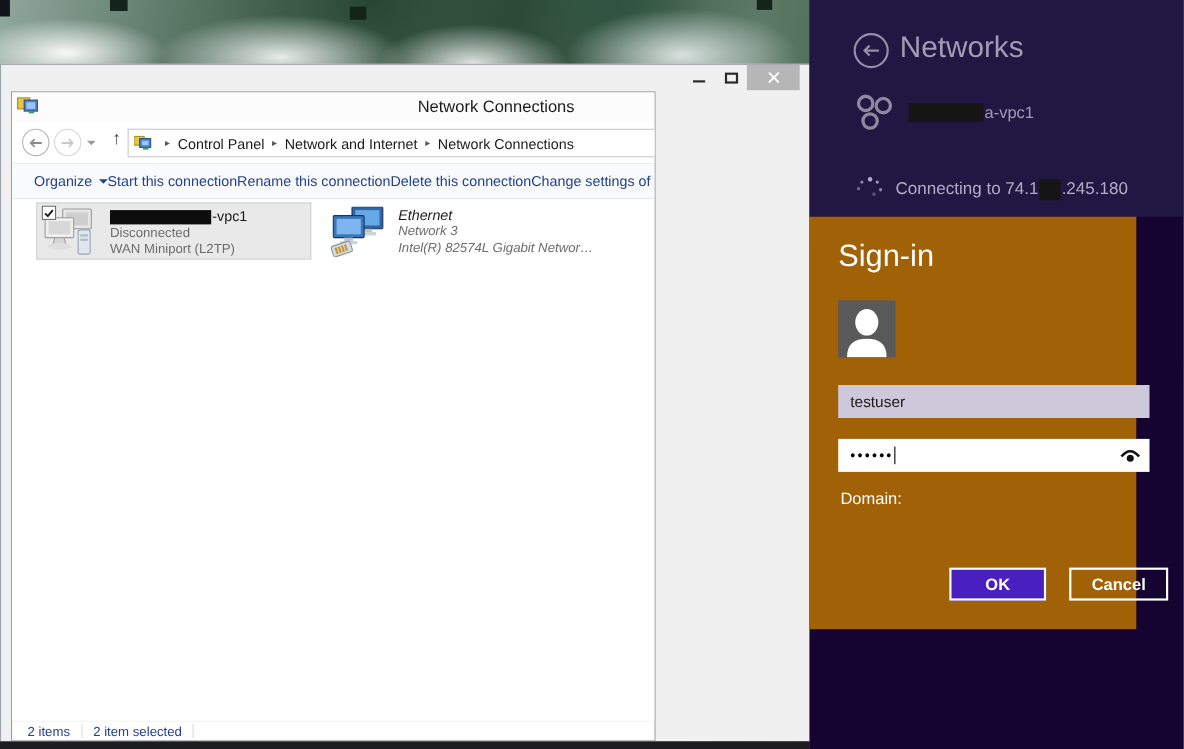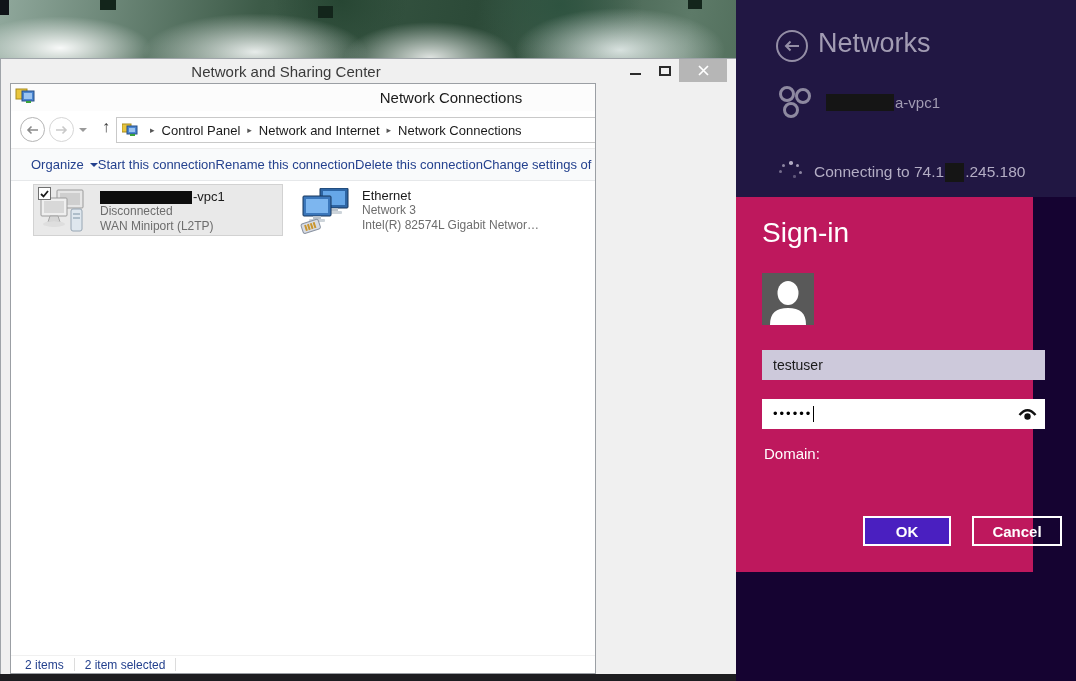--- a/index.html
+++ b/index.html
@@ -103,21 +103,21 @@
   .vpn-row { position:absolute; left:40px; top:82px; width:280px; height:40px; display:flex; align-items:center; }
   .vpn-glyph { margin-right:12px; display:flex; }
   .vpn-name { font-size:15px; color:#a29cb3; display:flex; align-items:center; }
   .redact-vpn { width:68px; height:17px; margin-right:1px; background:#151515; }
   .connecting-row { position:absolute; left:42px; top:160px; width:290px; display:flex; align-items:center; }
   .spinner { position:relative; width:24px; height:24px; margin-right:12px; flex:0 0 24px; }
   .spinner i { position:absolute; border-radius:50%; background:#b9b3c9; }
   .connecting-text { font-size:15.5px; color:#b3adc4; display:flex; align-items:center; white-space:nowrap;text-align:right; }
   .redact-ip { width:19px; height:19px; margin:0 1px; background:#151515; }
 
-  .signin { position:absolute; left:0; top:197px; width:297px; height:375px; background:#be185d;text-decoration:underline; }
+  .signin { position:absolute; left:0; top:197px; width:297px; height:375px; background:#a16207;text-decoration:underline; }
   .signin-title { position:absolute; left:26px; top:20px; font-size:28px; font-weight:300; color:#fff; }
   .avatar { position:absolute; left:26px; top:76px; width:52px; height:52px; background:#595959;
     display:flex; align-items:flex-end; justify-content:center; overflow:hidden; }
   .field { position:absolute; left:26px; width:283px; height:30px; font-size:14px; }
   .username-field { top:153px; background:#cdc9db; border:none; outline:none; color:#1a1a1a;
     padding:0 11px; font-family:"Liberation Sans",sans-serif; }
   .password-field { top:202px; background:#fff; color:#000; display:flex; align-items:center;
     padding:0 11px; position:absolute; }
   .pw-dots { font-size:13px; letter-spacing:2px; line-height:30px; }
   .pw-cursor { display:inline-block; width:1px; height:16px; background:#000; margin-left:1px; }
@@ -135,21 +135,20 @@
 
   <div class="desktop">
     <div class="dicon d1"></div>
     <div class="dicon d2"></div>
     <div class="dicon d3"></div>
     <div class="dicon d4"></div>
   </div>
 
   <div class="nsc">
     <div class="nsc-titlebar">
-      <span class="nsc-title">Network and Sharing Center</span>
       <div class="caption">
         <div class="cap-btn cap-min">
             <div class="bar"></div>
           </div>
         <div class="cap-btn cap-max">
             <div class="box"></div>
           </div>
         <div class="cap-btn cap-close">
           <svg width="11" height="11" viewBox="0 0 11 11">
             <path d="M1 1 L10 10 M10 1 L1 10" stroke="#ffffff" stroke-width="1.7"></path>
@@ -246,21 +245,21 @@
               </svg>
           </span>
         </span>
         <div class="conn-text">
           <div class="conn-name"><span class="redact redact-name"></span><span>-vpc1</span></div>
           <div class="conn-sub">Disconnected</div>
           <div class="conn-sub">WAN Miniport (L2TP)</div>
         </div>
       </div>
 
-      <div class="conn-item" style="left:283px; width:252px;">
+      <div class="conn-item" style="left:283px; width:252px;font-style:italic;">
         <span class="conn-icon">
           <svg width="52" height="46" viewBox="0 0 52 46">
             <rect x="20" y="0" width="28" height="20" rx="1" fill="#2e66a5" stroke="#17365c"></rect>
             <rect x="23" y="3" width="22" height="14" fill="#66a7e8"></rect>
             <rect x="30" y="20" width="8" height="3" fill="#b9c2cb"></rect>
             <rect x="26" y="23" width="16" height="3" rx="1" fill="#cdd4da"></rect>
             <rect x="3" y="8" width="28" height="20" rx="1" fill="#3b77bb" stroke="#17365c"></rect>
             <rect x="6" y="11" width="22" height="14" fill="#7db6ef"></rect>
             <rect x="13" y="28" width="8" height="3" fill="#b9c2cb"></rect>
             <rect x="9" y="31" width="16" height="3" rx="1" fill="#cdd4da"></rect>

